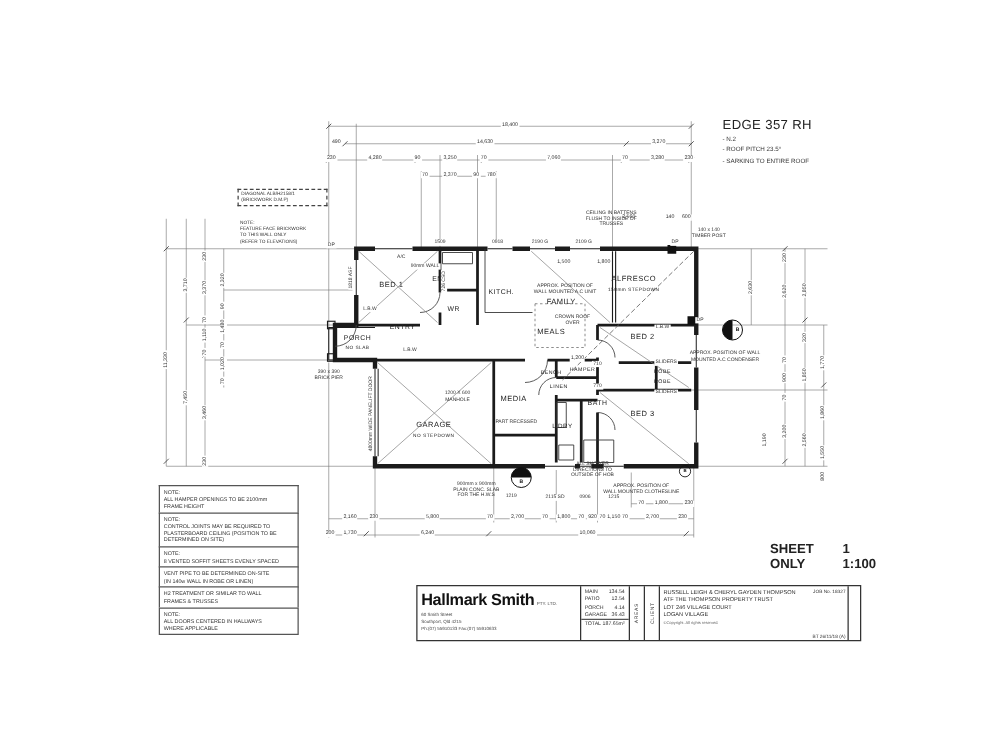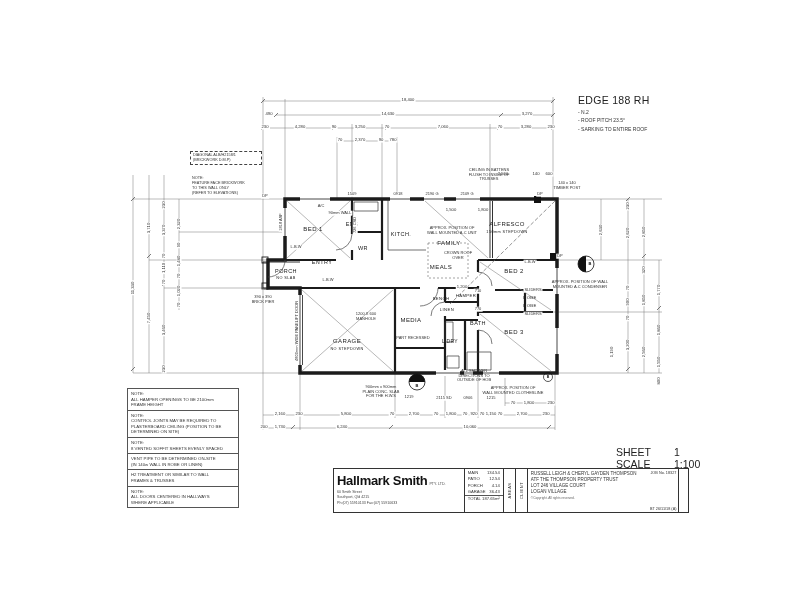--- a/index.html
+++ b/index.html
@@ -20,21 +20,21 @@
   
   .brickbox{position:absolute;left:190px;top:151px;width:66px;border:1px dashed #444;
             font-size:3.8px;line-height:1.3;padding:1px 2px;color:#333;}
   .bricknote{position:absolute;left:192px;top:176px;width:70px;font-size:3.8px;line-height:1.3;color:#333;white-space:pre-line;}
   
   .notes{position:absolute;left:127px;top:388px;width:112px;}
   .note-box{border:0.8px solid #555;border-bottom:none;padding:2px 3px;font-size:4.3px;
             line-height:1.3;white-space:pre-line;color:#333;}
   .note-box:last-child{border-bottom:0.8px solid #555;}
   
-  .sheetblock{position:absolute;left:616px;top:447px;font-size:10.5px;color:#222;}
+  .sheetblock{position:absolute;left:616px;top:434px;font-size:10.5px;color:#222;font-weight:bold;}
   .sheetrow{display:flex;gap:14px;line-height:1.1;}
   .sheetrow .lab{width:44px;}
   
   .tblock{position:absolute;left:333px;top:468px;width:354px;height:43px;border:1px solid #333;
           display:flex;background:#fff;}
   .tb-cell{border-right:0.8px solid #333;position:relative;}
   .tb-company{width:130px;padding:2px 3px;}
   .tb-name{font-size:13px;font-weight:bold;letter-spacing:-.3px;color:#111;display:inline;}
   .tb-suffix{font-size:3.6px;color:#444;margin-left:2px;}
   .tb-addr{font-size:3.6px;color:#444;line-height:1.3;margin-top:1px;}
@@ -323,21 +323,21 @@
     </div>
 
   <div class="layer">
 
   <div class="abs mk" style="left: 417px; top: 386px; transform: translate(-50%, -50%);">B</div>
       <div class="abs mk" style="left: 590px; top: 264px; transform: translate(-50%, -50%);">B</div>
       <div class="abs mk" style="left: 548px; top: 377px; font-size: 3.5px; transform: translate(-50%, -50%);">B</div>
     </div>
 
   <div class="edge">
-    <div class="edge-title">EDGE 188 RH</div>
+    <div class="edge-title">EDGE 357 RH</div>
     <div>
 
     <div class="edge-item">- N.2</div>
         <div class="edge-item">- ROOF PITCH 23.5°</div>
         <div class="edge-item">- SARKING TO ENTIRE ROOF</div>
       </div>
   </div>
 
   <div class="brickbox">
     <div>DIAGONAL ALB/H2158/1</div>
@@ -367,21 +367,21 @@
 ALL DOORS CENTERED IN HALLWAYS
 WHERE APPLICABLE</div>
     </div>
 
   <div class="sheetblock">
     <div class="sheetrow">
       <span class="lab">SHEET</span>
       <span>1</span>
     </div>
     <div class="sheetrow">
-      <span class="lab">SCALE</span>
+      <span class="lab">ONLY</span>
       <span>1:100</span>
     </div>
   </div>
 
   <div class="tblock">
     <div class="tb-cell tb-company">
       <span class="tb-name">Hallmark Smith</span><span class="tb-suffix">PTY. LTD.</span>
       <div class="tb-addr">
         <div>60 Smith Street</div>
         <div>Southport, Qld 4215</div>

